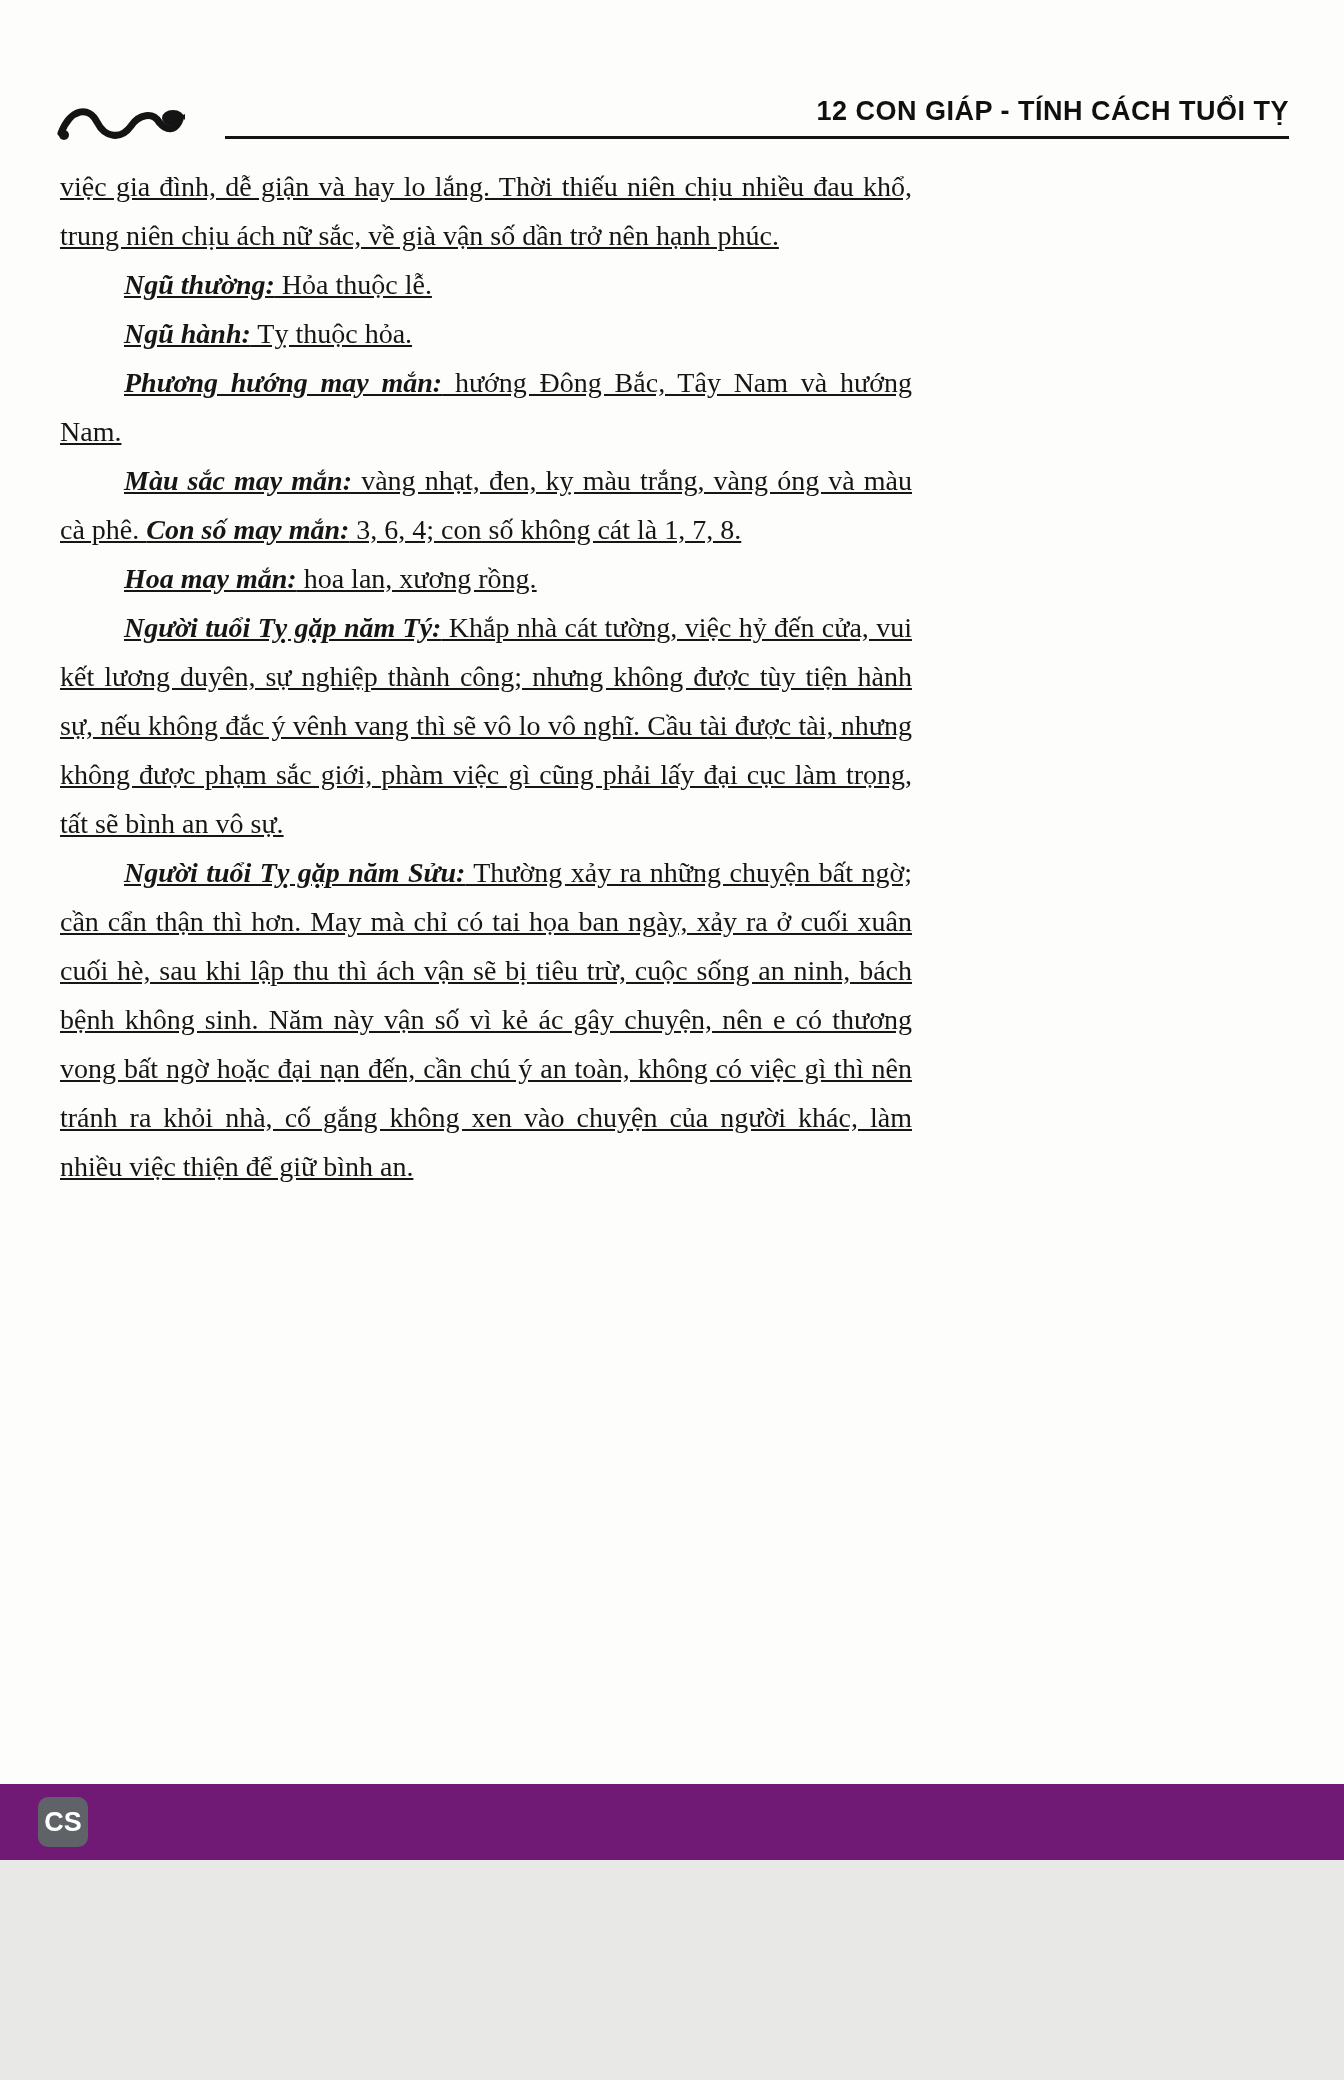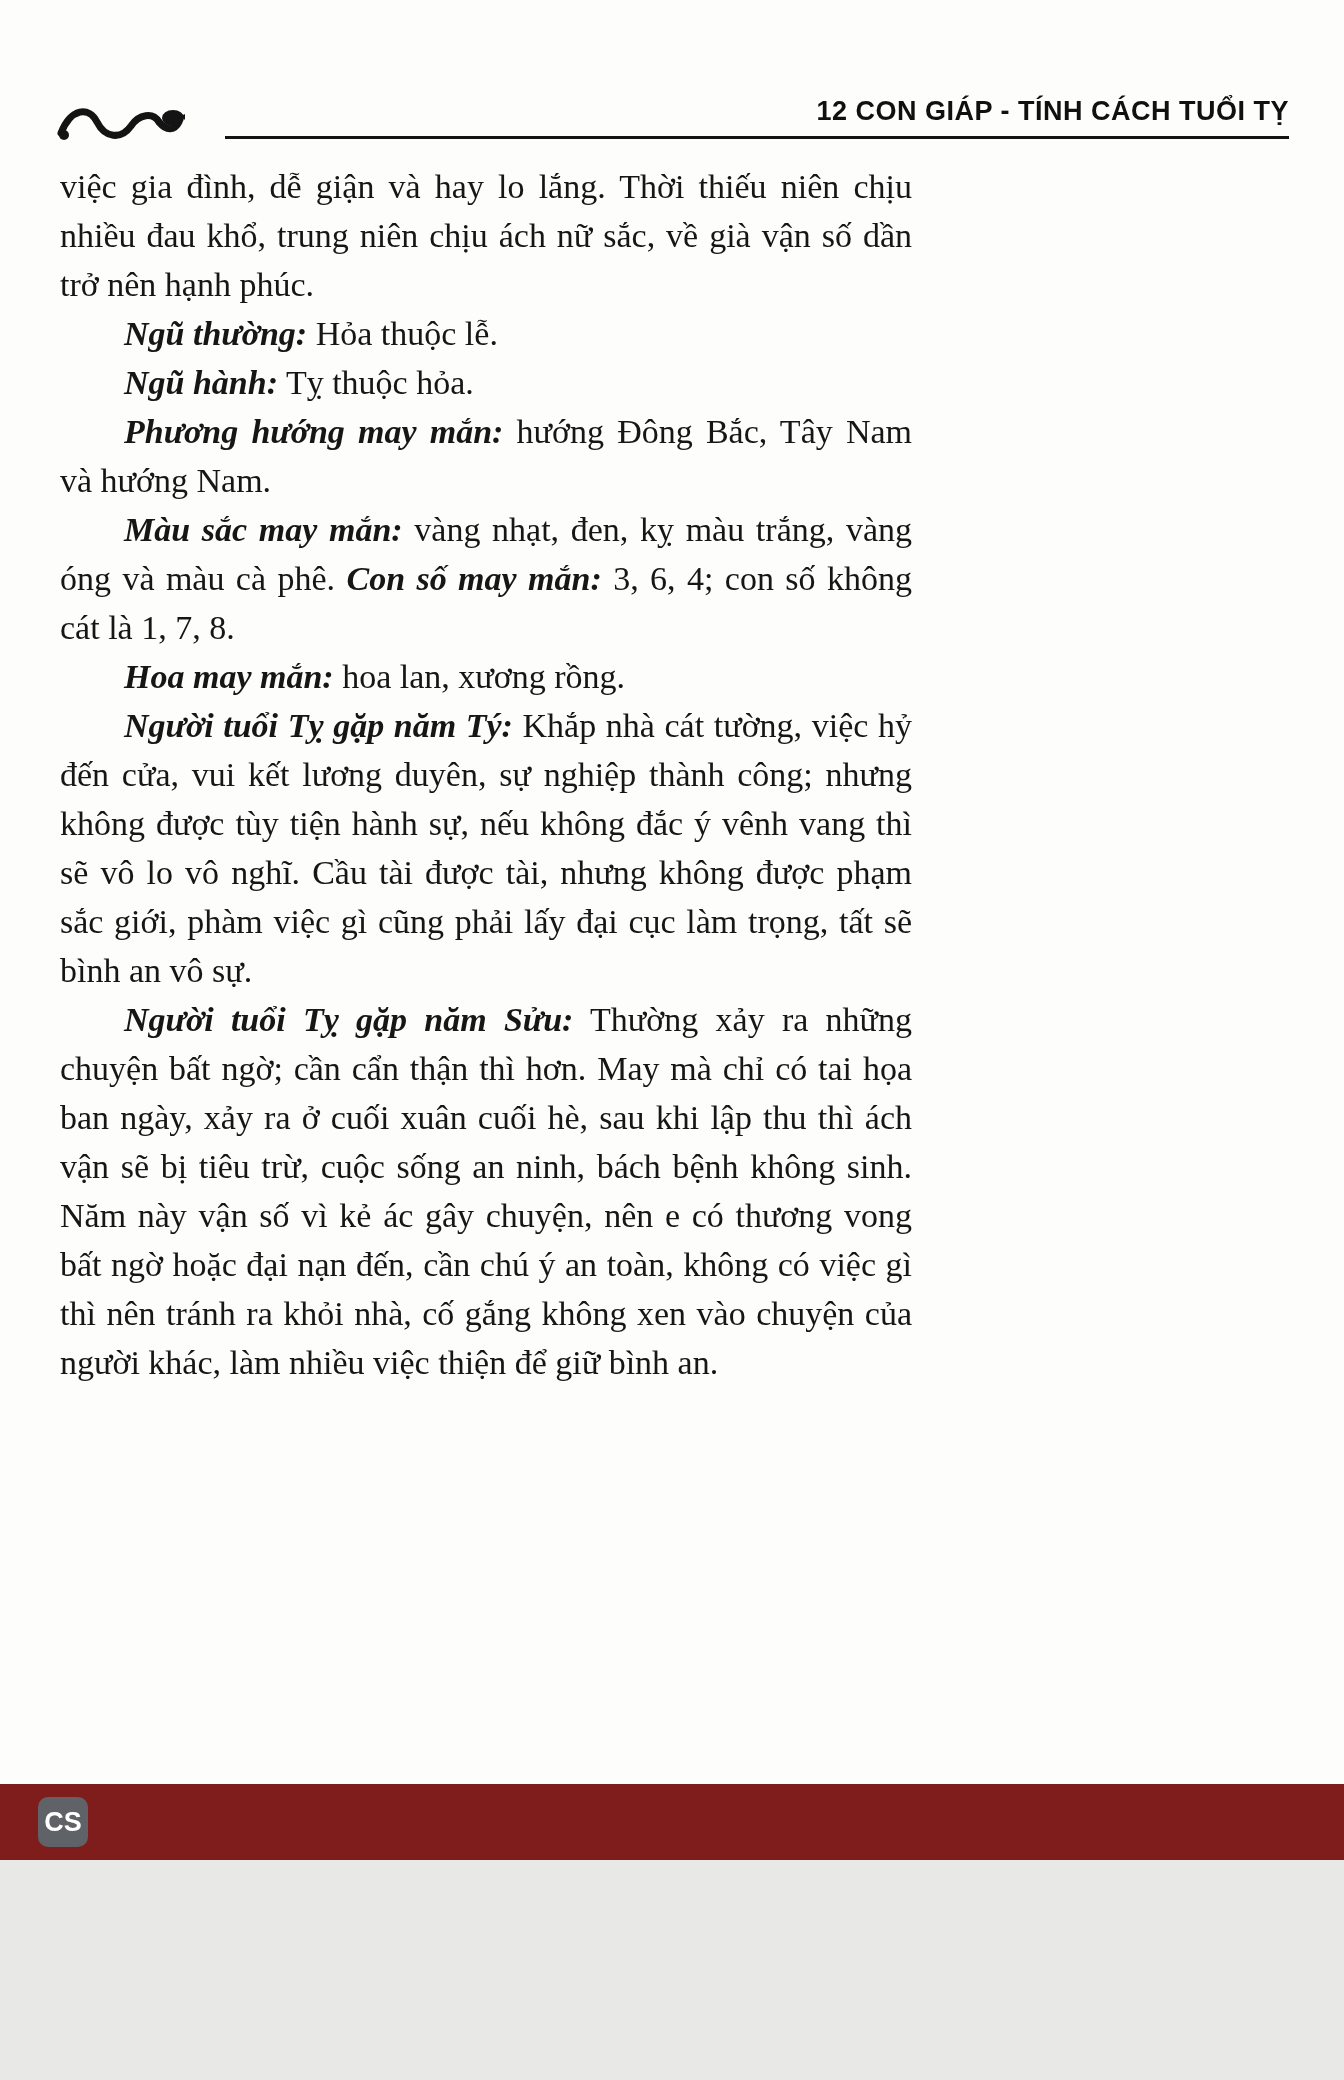--- a/index.html
+++ b/index.html
@@ -33,40 +33,41 @@
   }
   .rule{
     position:absolute;
     left:170px;right:-375px;top:48px;
     height:3px;background:#141414;
   }
   
   .body-text{
     position:absolute;
     top:162px;left:60px;width:852px;
-    font-size:34px;
+    font-size:28px;
     line-height:49px;
     text-align:justify;
+    text-decoration:underline;
   }
   .para{margin:0;}
   .para.indent{text-indent:64px;}
   .lead{font-weight:bold;font-style:italic;}
   
   .page-number{
     position:absolute;
     left:868px;top:1962px;
     font-size:21px;
     font-weight:bold;
     color:#1a1a1a;
   }
   
   .scan-bar{
     position:absolute;
     left:0;right:0;bottom:0;height:76px;
-    background:#7f1d1d;
+    background:#701a75;
     display:flex;align-items:center;
     padding-left:38px;
     box-sizing:border-box;
   }
   .cs-logo{
     width:50px;height:50px;
     background:#5f6368;
     border-radius:10px;
     display:flex;align-items:center;justify-content:center;
     font-family:"Liberation Sans", sans-serif;

